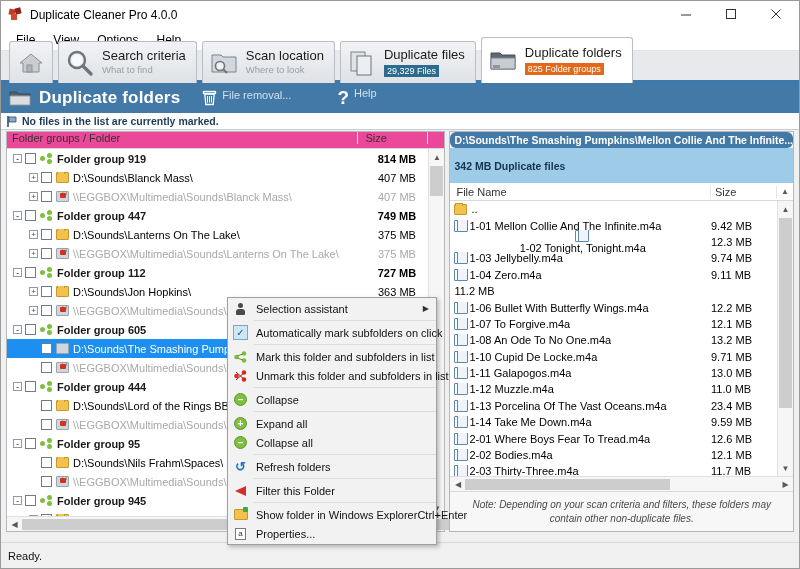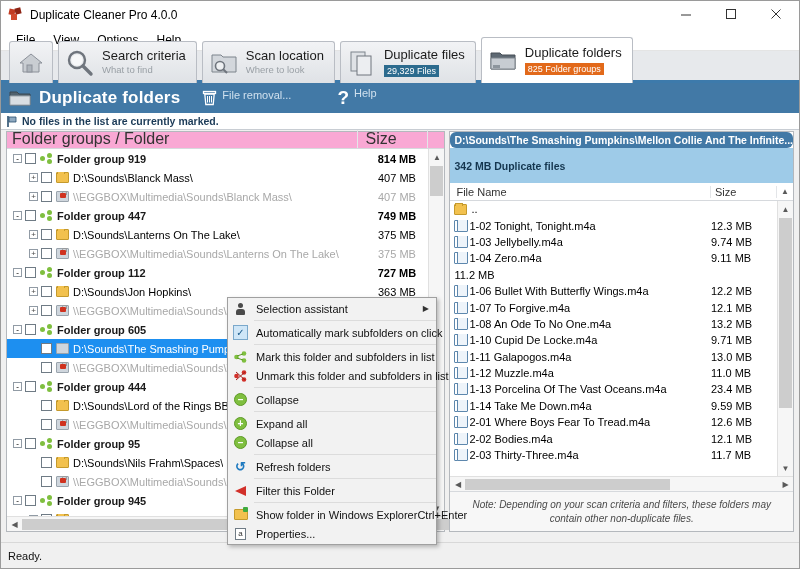--- a/index.html
+++ b/index.html
@@ -66,22 +66,22 @@
 
   
   .main { position:absolute; left:5px; right:5px; top:130px; bottom:36px;
           display:flex; }
   .leftpane { width:524px; background:#fff; border:1px solid #b4b8bd;
               position:relative; display:flex; flex-direction:column;}
   .rightpane { flex:1; margin-left:4px; background:#fff; border:1px solid #b4b8bd;
                position:relative; display:flex; flex-direction:column;}
 
   
-  .colhdr { height:17px; background:#f9a8d4; border-bottom:1px solid #d6d9dd;
-            display:flex; align-items:flex-end; font-size:16px; color:#333; flex:none;}
+  .colhdr { height:17px; background:#ec4899; border-bottom:1px solid #d6d9dd;
+            display:flex; align-items:flex-start; font-size:11px; color:#333; flex:none;}
   .colhdr .c1 { flex:1; padding-left:5px; border-right:1px solid #e3e5e8;}
   .colhdr .c2 { width:70px; padding-left:7px; border-right:1px solid #e3e5e8;}
   .colhdr .c3 { width:16px; }
 
   
   .treewrap { flex:1; position:relative; overflow:hidden; }
   .tree { position:absolute; inset:0; right:16px; overflow:hidden; }
   .trow { height:19px; display:flex; align-items:center; position:relative;
           font-size:11px; white-space:nowrap;}
   .trow.sel { background:#1d8ff0; color:#fff; }
@@ -584,20 +584,27 @@
             <div class="frow">
               <div class="fn" style="display: flex; align-items: center;">
                 <span class="fico updir"></span>
                 <span>..</span>
               </div>
               <div class="fs"></div>
             </div>
             <div class="frow">
               <div class="fn" style="display: flex; align-items: center;">
                 <span class="fico doc"></span>
+                <span>1-01 Mellon Collie And The Infinite.m4a</span>
+              </div>
+              <div class="fs">9.42 MB</div>
+            </div>
+            <div class="frow">
+              <div class="fn" style="display: flex; align-items: center; flex-direction: column;">
+                <span class="fico doc"></span>
                 <span>1-02 Tonight, Tonight.m4a</span>
               </div>
               <div class="fs">12.3 MB</div>
             </div>
             <div class="frow">
               <div class="fn" style="display: flex; align-items: center;">
                 <span class="fico doc"></span>
                 <span>1-03 Jellybelly.m4a</span>
               </div>
               <div class="fs">9.74 MB</div>

